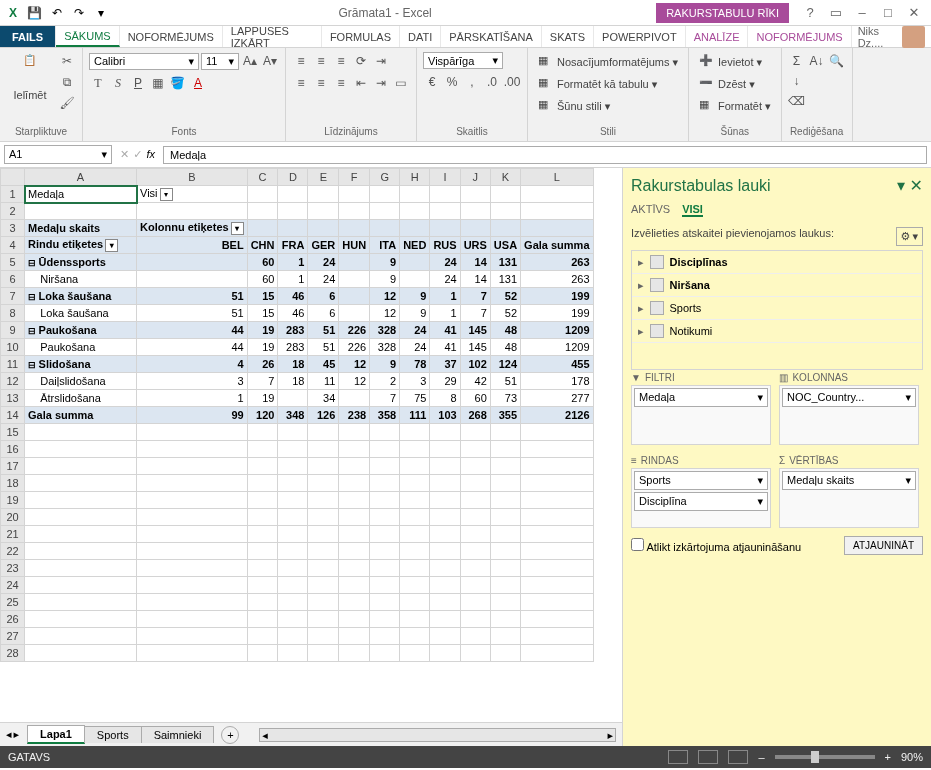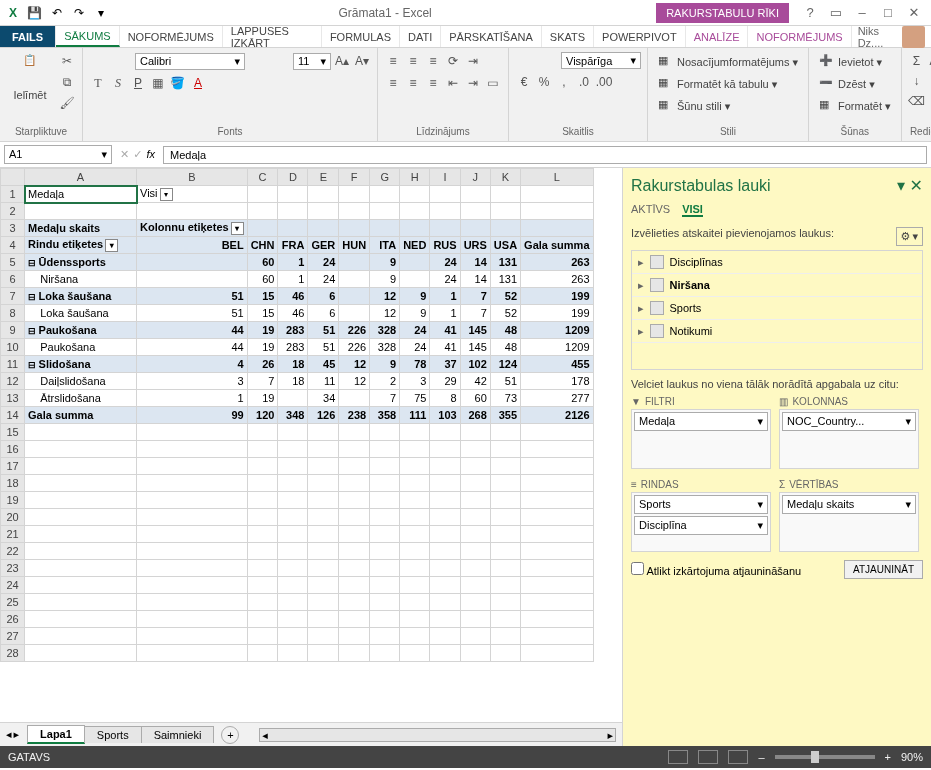--- a/index.html
+++ b/index.html
@@ -27,21 +27,21 @@
 .ribbon { height: 94px; background: #f1f1f1; border-bottom: 1px solid #d4d4d4; display: flex; }
 .ribbon-group { border-right: 1px solid #d4d4d4; padding: 4px 6px; display: flex; flex-direction: column; justify-content: space-between; }
 .ribbon-group .glabel { text-align: center; font-size: 10px; color: #666; padding-top: 2px; }
 .ribbon-group .gbody { display: flex; gap: 4px; flex: 1; }
 .rbtn { padding: 2px 4px; font-size: 11px; color: #444; display: flex; align-items: center; gap: 3px; }
 .rbtn.big { flex-direction: column; width: 48px; text-align: center; }
 .rbtn .ic { width: 16px; height: 16px; display: inline-block; }
 .rbtn.big .ic { width: 32px; height: 32px; }
 .font-box { display: flex; flex-direction: column; gap: 4px; }
 .font-row { display: flex; gap: 2px; align-items: center; }
-.font-sel { border: 1px solid #ababab; background: #fff; padding: 1px 4px; font-size: 11px; display: flex; align-items: center; justify-content: space-between; margin-left: 46px; }
+.font-sel { border: 1px solid #ababab; background: #fff; padding: 1px 4px; font-size: 11px; display: flex; align-items: center; justify-content: space-between; }
 .icon-sm { width: 18px; height: 18px; display: flex; align-items: center; justify-content: center; color: #555; font-size: 12px; border: 1px solid transparent; }
 
 
 .formulabar { height: 26px; background: #fff; border-bottom: 1px solid #d4d4d4; display: flex; align-items: center; padding: 2px 4px; gap: 4px; }
 .namebox { width: 108px; border: 1px solid #ababab; padding: 2px 4px; font-size: 11px; display: flex; justify-content: space-between; }
 .fx-btns { display: flex; gap: 4px; padding: 0 4px; }
 .fx-input { flex: 1; border: 1px solid #ababab; padding: 2px 6px; font-size: 11px; }
 
 
 .main { display: flex; height: 578px; }
@@ -739,39 +739,38 @@
       <span>Izvēlieties atskaitei pievienojamos laukus:</span>
       <span class="tp-gear">
           <span>⚙</span>
           <span>▾</span>
         </span>
     </div>
     <div class="field-list" id="field-list">
         <div class="field-item">
           <span class="arrow">▸</span>
           <span class="fic"></span>
-          <span style="font-weight:normal">Disciplīnas</span>
+          <span style="font-weight:bold">Disciplīnas</span>
         </div>
         <div class="field-item">
           <span class="arrow">▸</span>
           <span class="fic"></span>
           <span style="font-weight:bold">Niršana</span>
         </div>
         <div class="field-item">
           <span class="arrow">▸</span>
           <span class="fic"></span>
           <span style="">Sports</span>
         </div>
         <div class="field-item">
           <span class="arrow">▸</span>
           <span class="fic"></span>
           <span style="">Notikumi</span>
         </div>
       </div>
-    <div class="tp-drag-label">Velciet laukus no viena tālāk norādītā apgabala uz citu:</div>
     <div class="tp-zones">
       <div class="tp-zone">
         <div class="zh">
             <span>▼</span>
             <span>FILTRI</span>
           </div>
         <div class="zbody">
             <div class="zone-item">
               <span>Medaļa</span>
               <span>▾</span>

